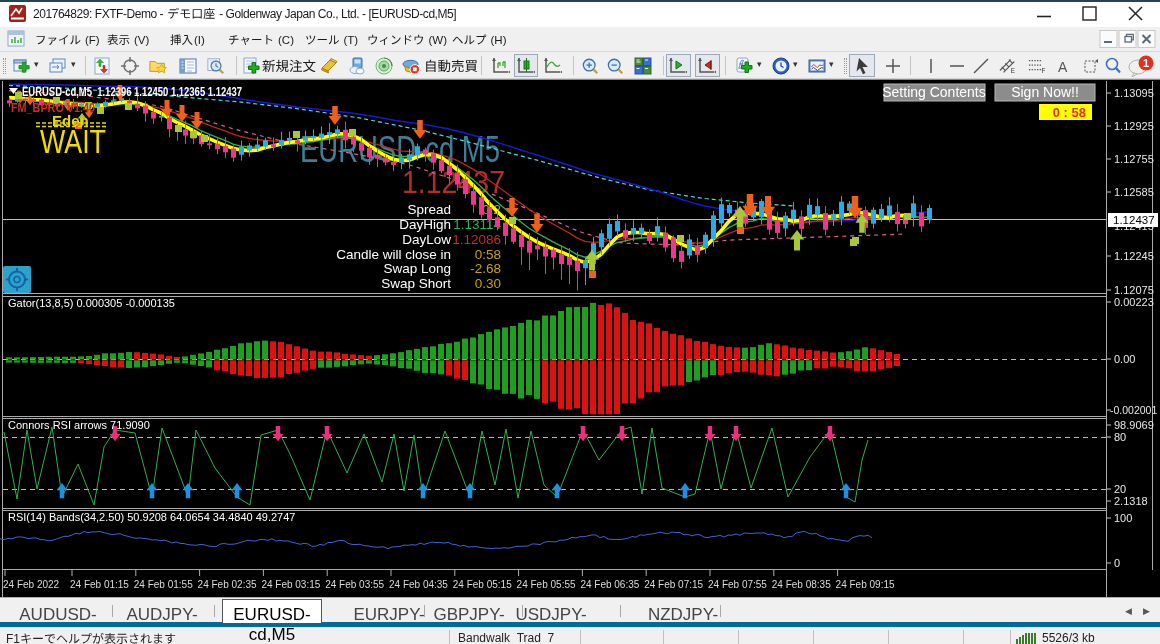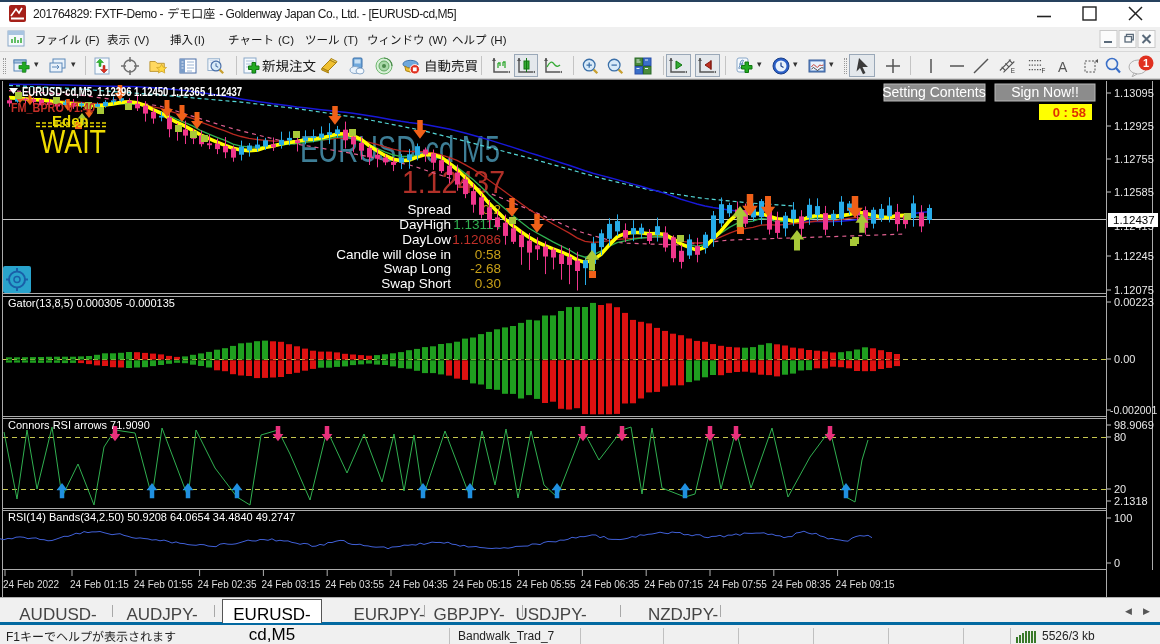--- a/index.html
+++ b/index.html
@@ -8,21 +8,21 @@
 .tbi { position:absolute; top:5px; width:18px; height:18px; }
 .grip { position:absolute; top:6px; width:3px; height:16px; border-left:1px dotted #999; border-right:1px dotted #999; }
 .tsep { position:absolute; top:4px; width:1px; height:19px; background:#C4C4C4; }
 .dd { position:absolute; top:7px; font-size:9px; color:#333; }
 .tbtxt { position:absolute; top:7px; font-size:13px; color:#1a1a1a; }
 .selbox { position:absolute; top:2px; height:23px; background:#E4E8EC; border:1px solid #9AA8B8; }
 #tabbar { position:absolute; left:0; top:597px; width:1160px; height:25px; background:#F0F0F0; border-top:1px solid #B0B0B0; }
 .tab { position:absolute; top:2px; height:21px; font-size:17px; color:#444; text-align:center; padding-top:5px; }
 .tab.active { background:#FFFFFF; border:1px solid #555; border-bottom:none; color:#000; top:1px; height:24px; z-index:2; }
 .tabsep { position:absolute; top:7px; width:1px; height:12px; background:#A8A8A8; }
-#statusbar { position:absolute; left:0; top:622px; width:1160px; height:22px; background:#F0F0F0; border-top:3px solid #0369a1; font-size:12px; color:#222; }
+#statusbar { position:absolute; left:0; top:622px; width:1160px; height:22px; background:#F0F0F0; border-top:5px solid #0369a1; font-size:12px; color:#222; }
 .ssep { position:absolute; top:3px; width:1px; height:16px; background:#C0C0C0; }
 </style></head>
 <body>
 <svg id="titlebar-svg" width="1160" height="27" style="position:absolute;left:0;top:0">
 <rect width="1160" height="27" fill="#FFFFFF"></rect>
 <rect width="1160" height="2" fill="#26415E"></rect>
 <rect x="9" y="5" width="17" height="17" rx="2" fill="#A52019"></rect>
 <path d="M11 16 L16 9 l3 4 3-5" stroke="#FFFFFF" stroke-width="1.6" fill="none"></path>
 <rect x="11" y="17.5" width="13" height="2" fill="#FFFFFF"></rect>
 <text x="33" y="18" font-size="12" fill="#1a1a1a" letter-spacing="-0.45">201764829: FXTF-Demo -</text>

